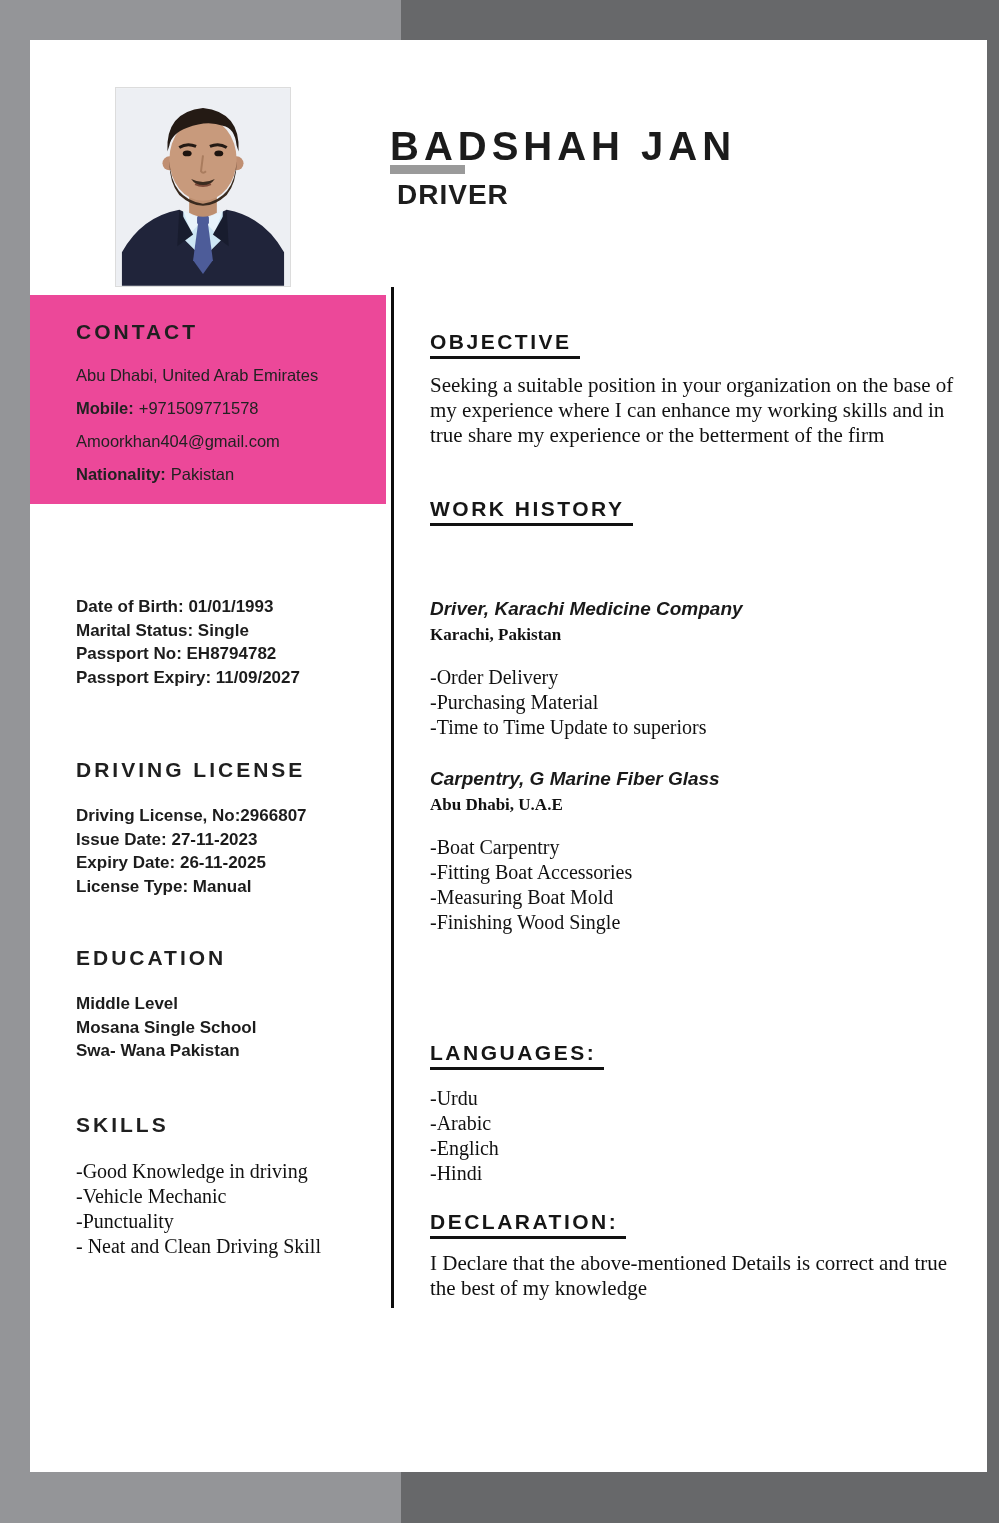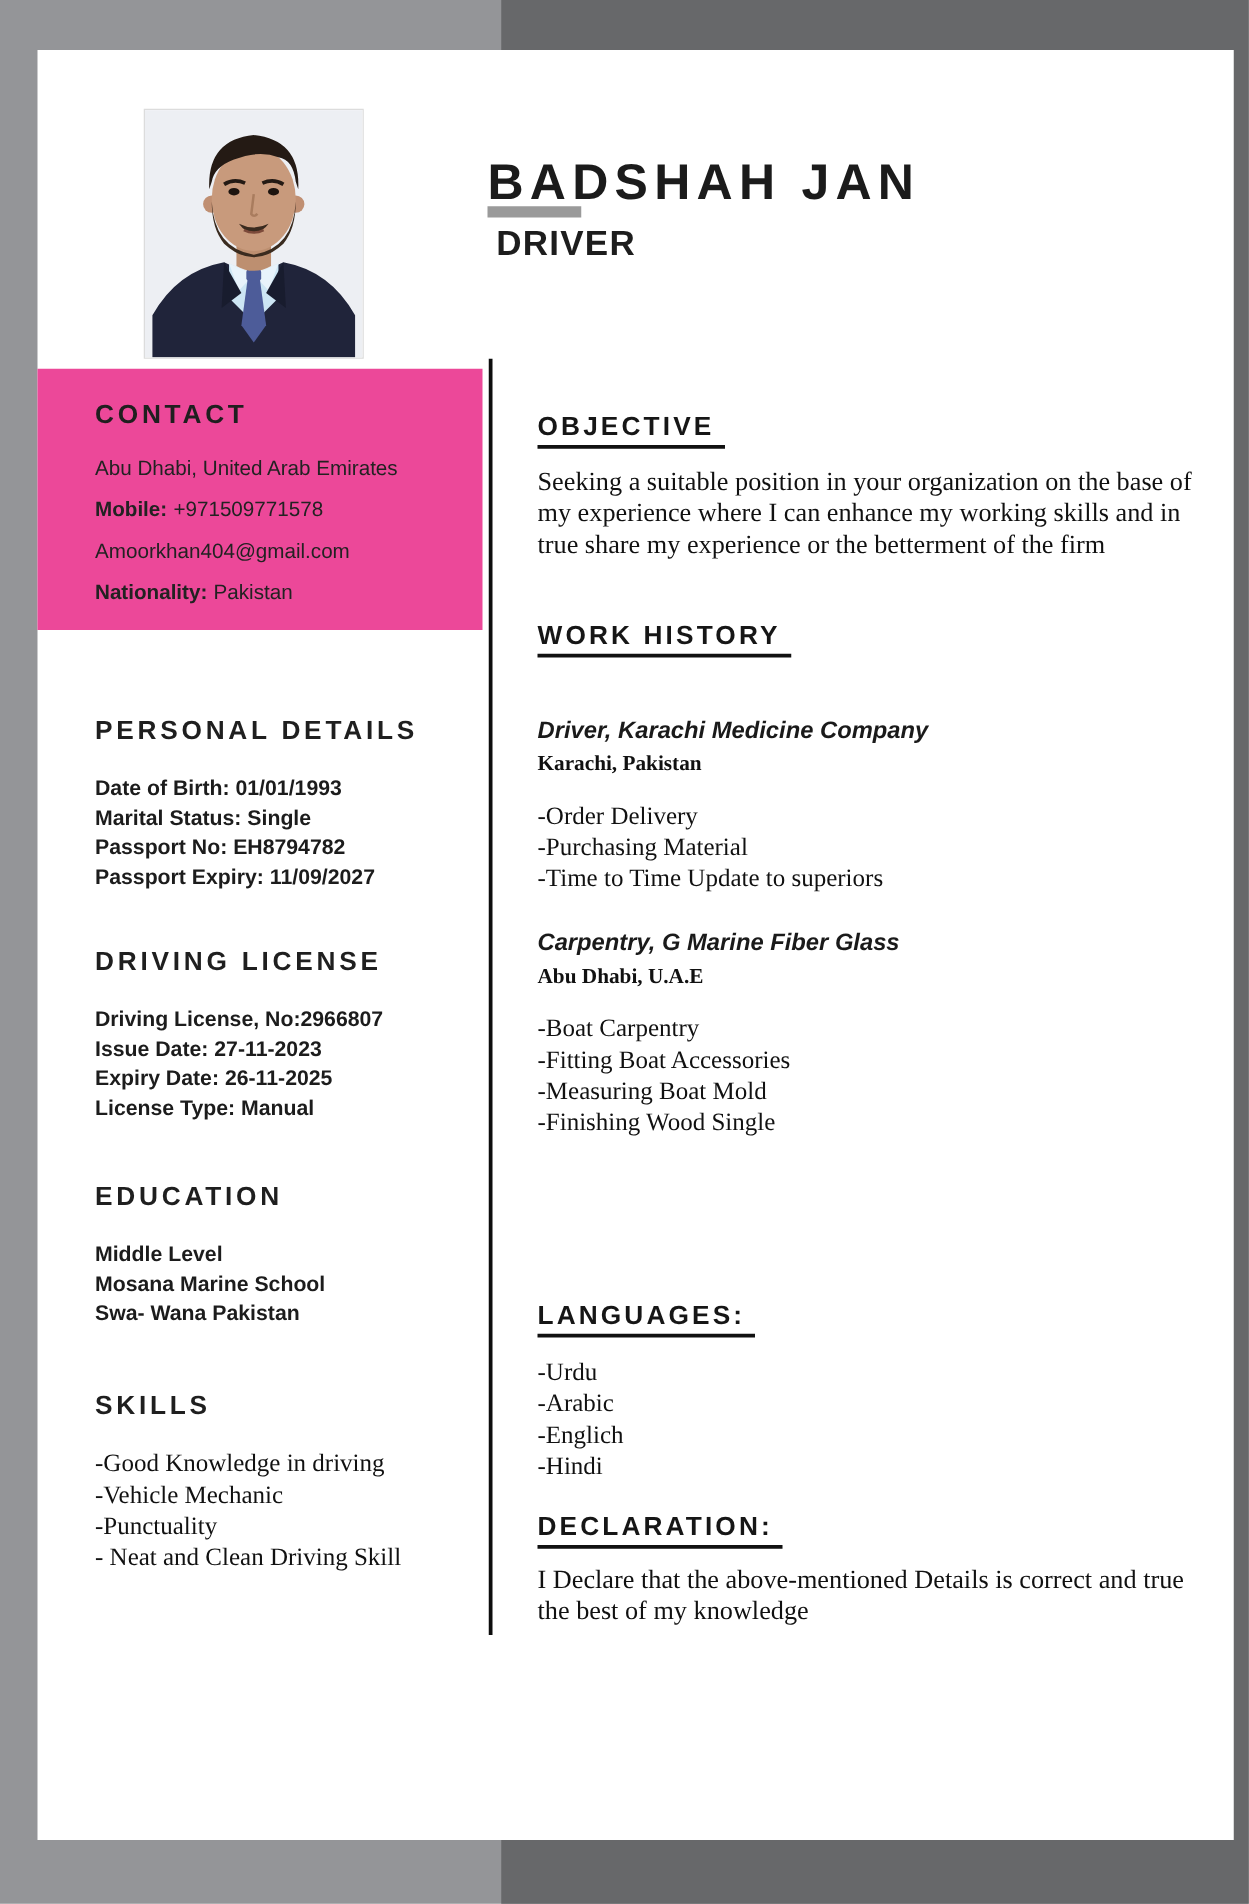--- a/index.html
+++ b/index.html
@@ -110,21 +110,20 @@
     <div class="lhead">CONTACT</div>
     <div class="contact-lines">
       <div>Abu Dhabi, United Arab Emirates</div>
       <div><span class="blabel">Mobile:</span><span>+971509771578</span></div>
       <div>Amoorkhan404@gmail.com</div>
       <div><span class="blabel">Nationality:</span><span>Pakistan</span></div>
     </div>
   </div>
 
   <div class="section sec-personal">
-    <div class="lhead">PERSONAL DETAILS</div>
     <div class="boldlines">
       <div>Date of Birth: 01/01/1993</div>
       <div>Marital Status: Single</div>
       <div>Passport No: EH8794782</div>
       <div>Passport Expiry: 11/09/2027</div>
     </div>
   </div>
 
   <div class="section sec-license">
     <div class="lhead">DRIVING LICENSE</div>
@@ -133,21 +132,21 @@
       <div>Issue Date: 27-11-2023</div>
       <div>Expiry Date: 26-11-2025</div>
       <div>License Type: Manual</div>
     </div>
   </div>
 
   <div class="section sec-education">
     <div class="lhead">EDUCATION</div>
     <div class="boldlines">
       <div>Middle Level</div>
-      <div>Mosana Marine School</div>
+      <div>Mosana Single School</div>
       <div>Swa- Wana Pakistan</div>
     </div>
   </div>
 
   <div class="section sec-skills">
     <div class="lhead">SKILLS</div>
     <div class="seriflist">
       <div>-Good Knowledge in driving</div>
       <div>-Vehicle Mechanic</div>
       <div>-Punctuality</div>
@@ -156,21 +155,21 @@
   </div>
 
   <div class="rsection sec-objective">
     <span class="rhead">OBJECTIVE</span>
     <div class="serifpara">Seeking a suitable position in your organization on the base of my experience where I can enhance my working skills and in true share my experience or the betterment of the firm</div>
   </div>
 
   <div class="rsection sec-work">
     <span class="rhead">WORK HISTORY</span>
 
-    <div class="job" style="margin-top:48px;">
+    <div class="job" style="margin-top:72px;">
       <div class="job-title">Driver, Karachi Medicine Company</div>
       <div class="job-loc">Karachi, Pakistan</div>
       <div class="duties">
         <div>-Order Delivery</div>
         <div>-Purchasing Material</div>
         <div>-Time to Time Update to superiors</div>
       </div>
     </div>
 
     <div class="job job2">

